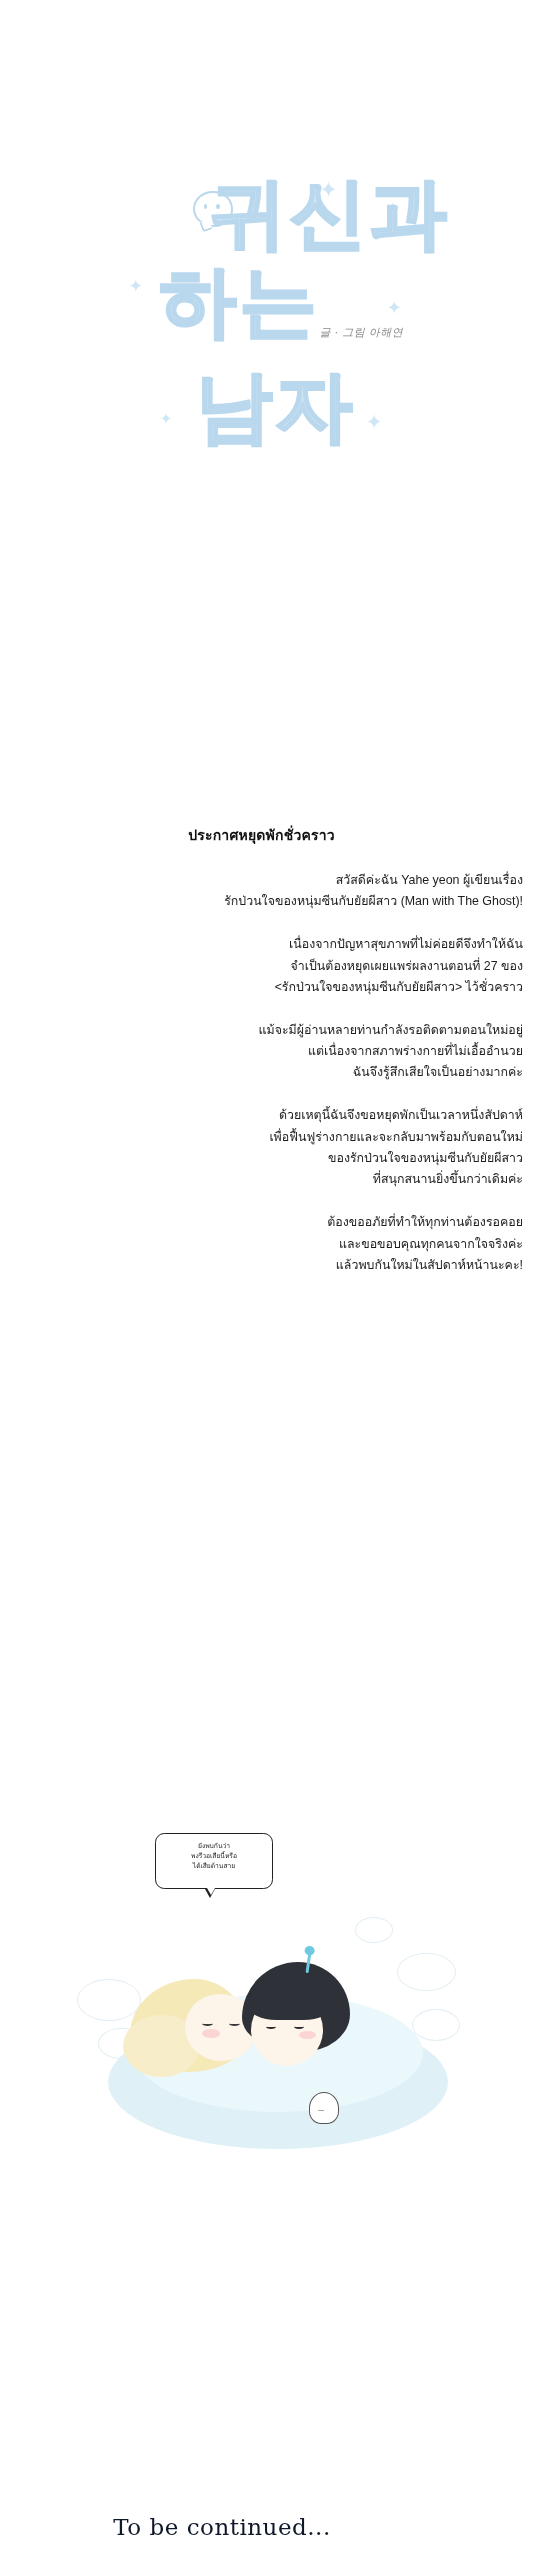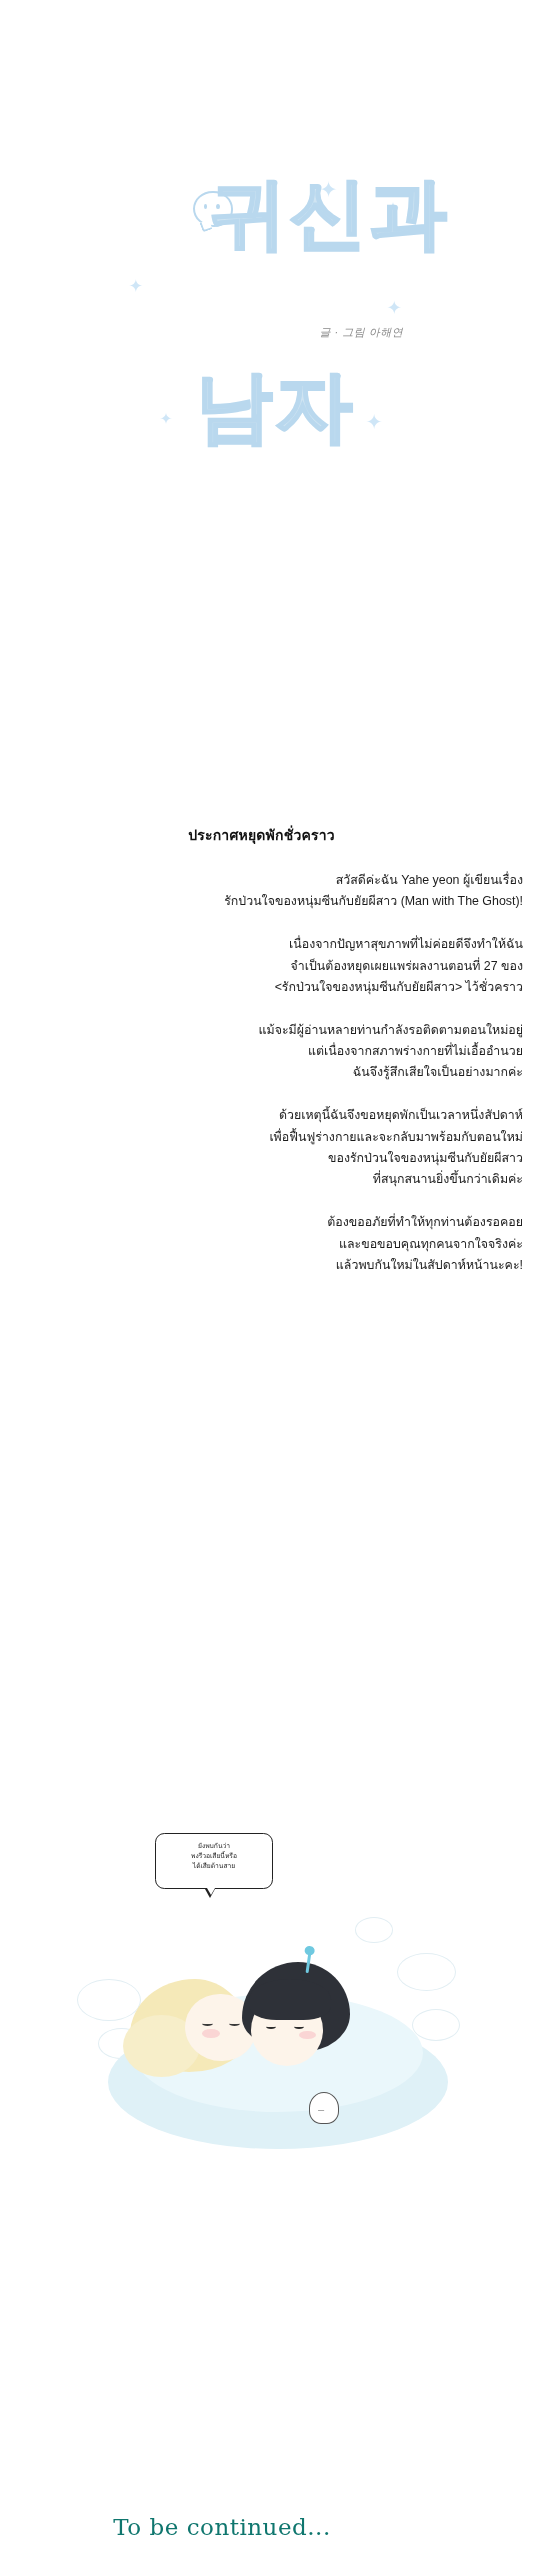--- a/index.html
+++ b/index.html
@@ -348,21 +348,21 @@
 
   
   .to-be {
     position: absolute;
     top: 2514px;
     left: 0;
     width: 444px;
     text-align: center;
     font-family: "DejaVu Serif", serif;
     font-size: 23px;
-    color: #0f766e;
+    color: #0f172a;
     letter-spacing: 0.5px;
   }
 </style>
 </head>
 <body>
 
 <div class="page">
 
   <div class="logo-block">
     <div class="logo-inner">
@@ -373,20 +373,21 @@
       </div>
 
       <span class="spark" style="left:222px; top:9.3px;">✦</span>
       <span class="spark" style="left:289px; top:31px; font-size:15.5px;">✦</span>
       <span class="spark" style="left:31px; top:108px; font-size:17.5px;">✦</span>
       <span class="spark" style="left:289px; top:129px; font-size:18.5px;">✦</span>
       <span class="spark" style="left:62px; top:242px; font-size:15.5px;">✦</span>
       <span class="spark" style="left:268px; top:242px; font-size:20.6px;">✦</span>
 
       <div class="logo-line logo-line-1">귀신과</div>
+      <div class="logo-line logo-line-2">하는</div>
       <div class="logo-line logo-line-3">남자</div>
 
       <div class="credit">글 · 그림 아해연</div>
     </div>
   </div>
 
   <div class="notice">
     <div class="notice-title">ประกาศหยุดพักชั่วคราว</div>
     <div>
       <p>สวัสดีค่ะฉัน Yahe yeon ผู้เขียนเรื่อง<br>รักป่วนใจของหนุ่มซีนกับยัยผีสาว (Man with The Ghost)!</p>

